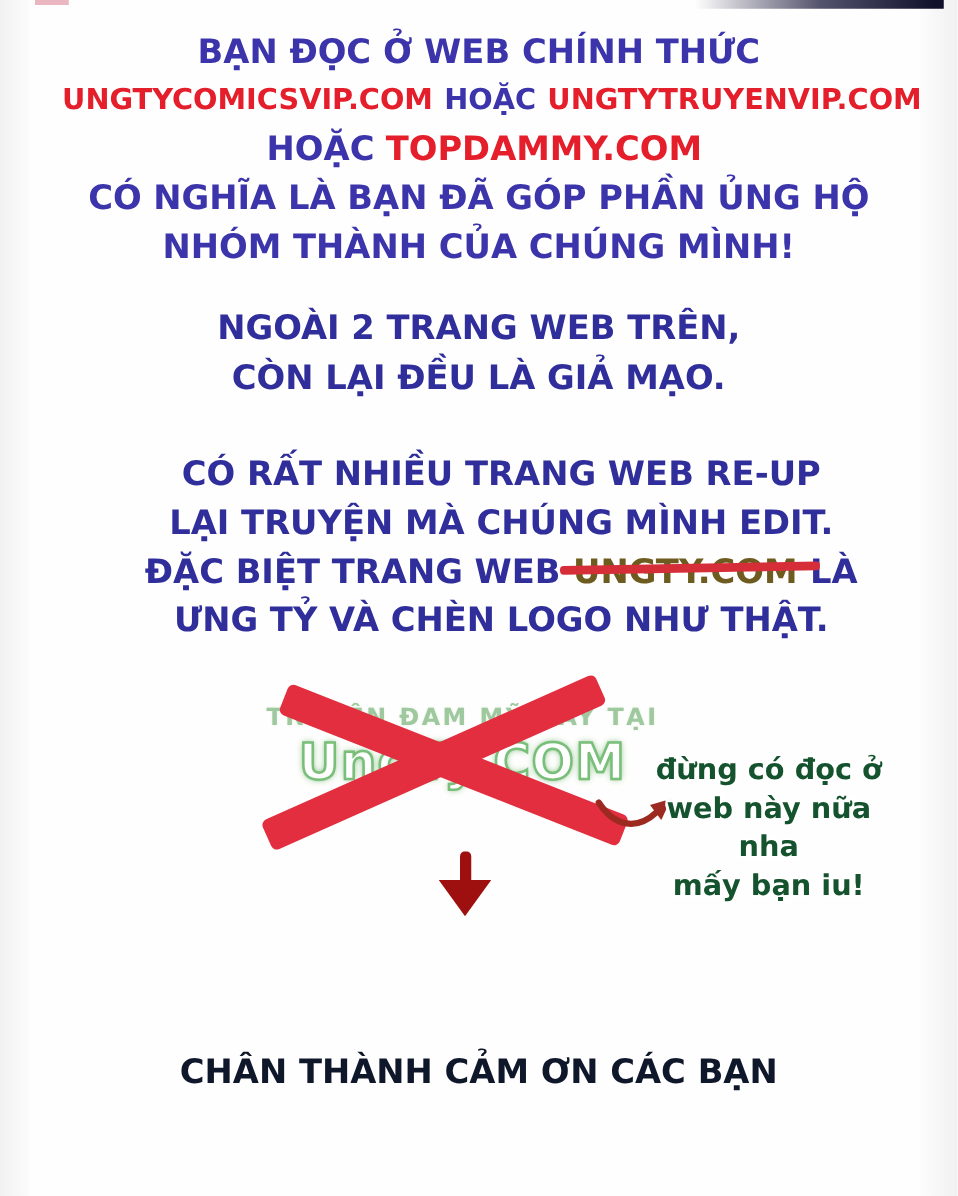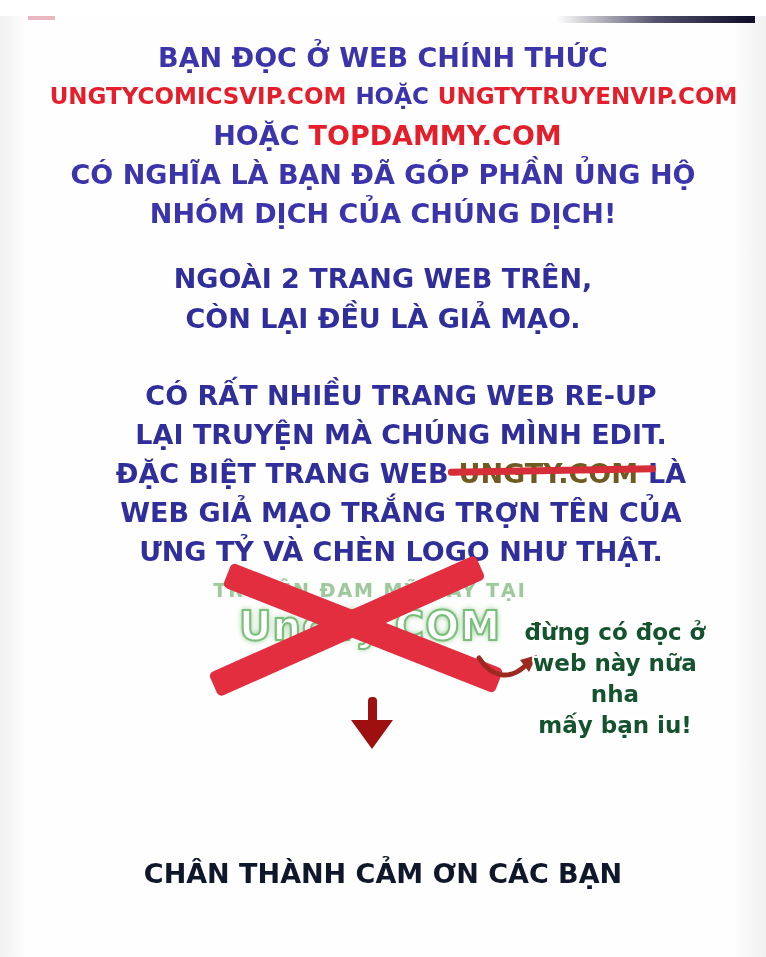--- a/index.html
+++ b/index.html
@@ -3,21 +3,21 @@
 <meta charset="utf-8">
 <style>
   * { margin:0; padding:0; box-sizing:border-box; }
   html,body { width:766px; height:957px; }
   body {
     background:#ffffff;
     font-family:"DejaVu Sans", sans-serif;
     overflow:hidden;
     position:relative;
   }
-  .page { position:absolute; inset:0; background:#fffefe;margin-top:16px; }
+  .page { position:absolute; inset:0; background:#fffefe; }
 
   
   .edge { position:absolute; top:0; height:957px; }
   .edge-left  { left:0;  width:24px; background:linear-gradient(to right,#f2f1f1,#fdfcfc); }
   .edge-right { right:0; width:30px; background:linear-gradient(to left,#f2f1f1,#fdfcfc); }
 
   
   .top-pink { position:absolute; left:28px; top:0; width:27px; height:4px; background:#eab6bf; }
   .top-dark { position:absolute; left:556px; top:0; width:199px; height:7px;
               background:linear-gradient(to right, rgba(80,80,110,0), #55546e 50%, #11112b 96%); }
@@ -84,35 +84,34 @@
 
   <div class="block header">
     <div class="line blue">BẠN ĐỌC Ở WEB CHÍNH THỨC</div>
     <div class="line sites">
       <span class="red">UNGTYCOMICSVIP.COM</span><span class="blue or">HOẶC</span><span class="red">UNGTYTRUYENVIP.COM</span>
     </div>
     <div class="line">
       <span class="blue or">HOẶC</span><span class="red">TOPDAMMY.COM</span>
     </div>
     <div class="line blue">CÓ NGHĨA LÀ BẠN ĐÃ GÓP PHẦN ỦNG HỘ</div>
-    <div class="line blue">NHÓM DỊCH CỦA CHÚNG DỊCH!</div>
+    <div class="line blue">NHÓM THÀNH CỦA CHÚNG MÌNH!</div>
   </div>
 
   <div class="block notice navy">
     <div class="line">NGOÀI 2 TRANG WEB TRÊN,</div>
     <div class="line">CÒN LẠI ĐỀU LÀ GIẢ MẠO.</div>
   </div>
 
   <div class="block warning navy">
     <div class="line">CÓ RẤT NHIỀU TRANG WEB RE-UP</div>
     <div class="line">LẠI TRUYỆN MÀ CHÚNG MÌNH EDIT.</div>
     <div class="line">
       <span>ĐẶC BIỆT TRANG WEB</span><span class="fake-domain"><span>UNGTY.COM</span><span class="bar"></span></span><span>LÀ</span>
     </div>
-    <div class="line">WEB GIẢ MẠO TRẮNG TRỢN TÊN CỦA</div>
     <div class="line">ƯNG TỶ VÀ CHÈN LOGO NHƯ THẬT.</div>
   </div>
 
   <div class="fake-logo">
     <div class="tagline">TRUYỆN ĐAM MỸ HAY TẠI</div>
     <div class="sitebig">UngTy.COM</div>
   </div>
   <div class="xbar xbar1"></div>
   <div class="xbar xbar2"></div>
 

